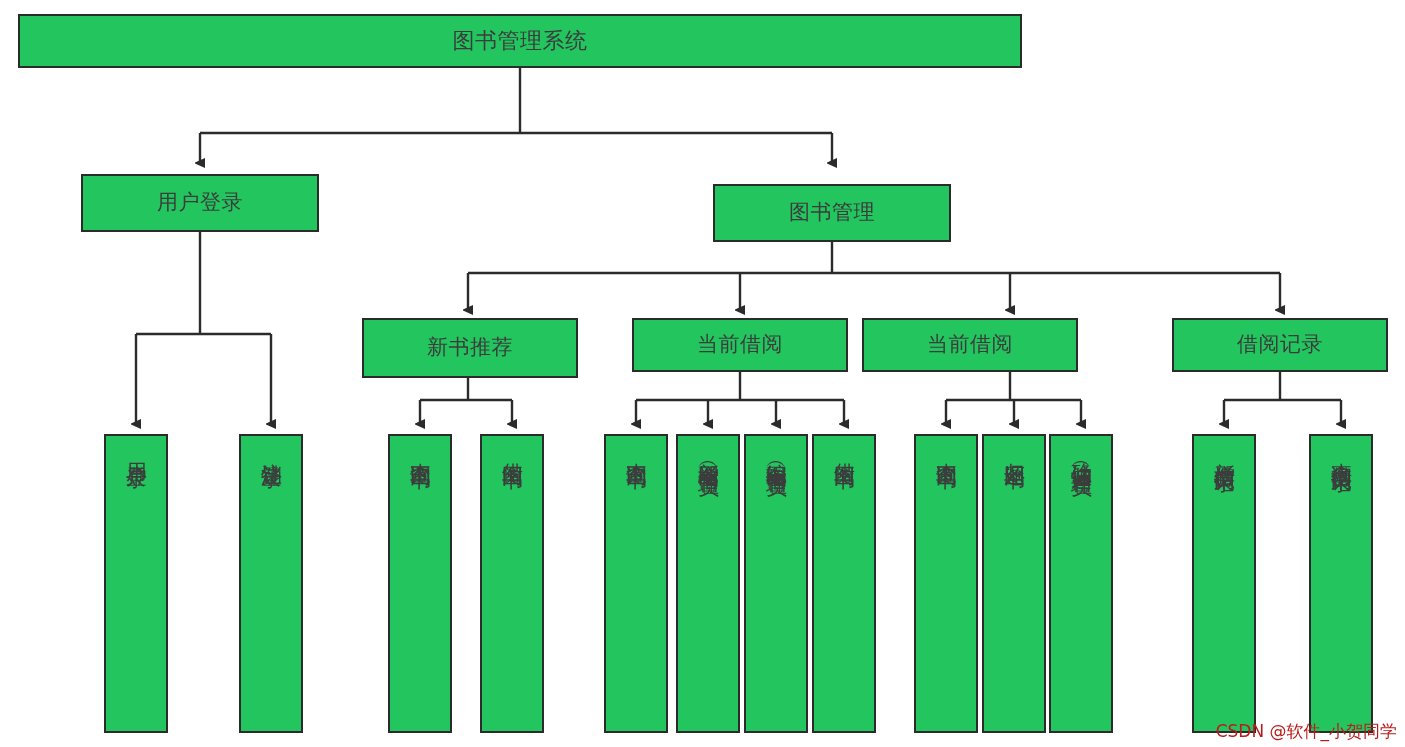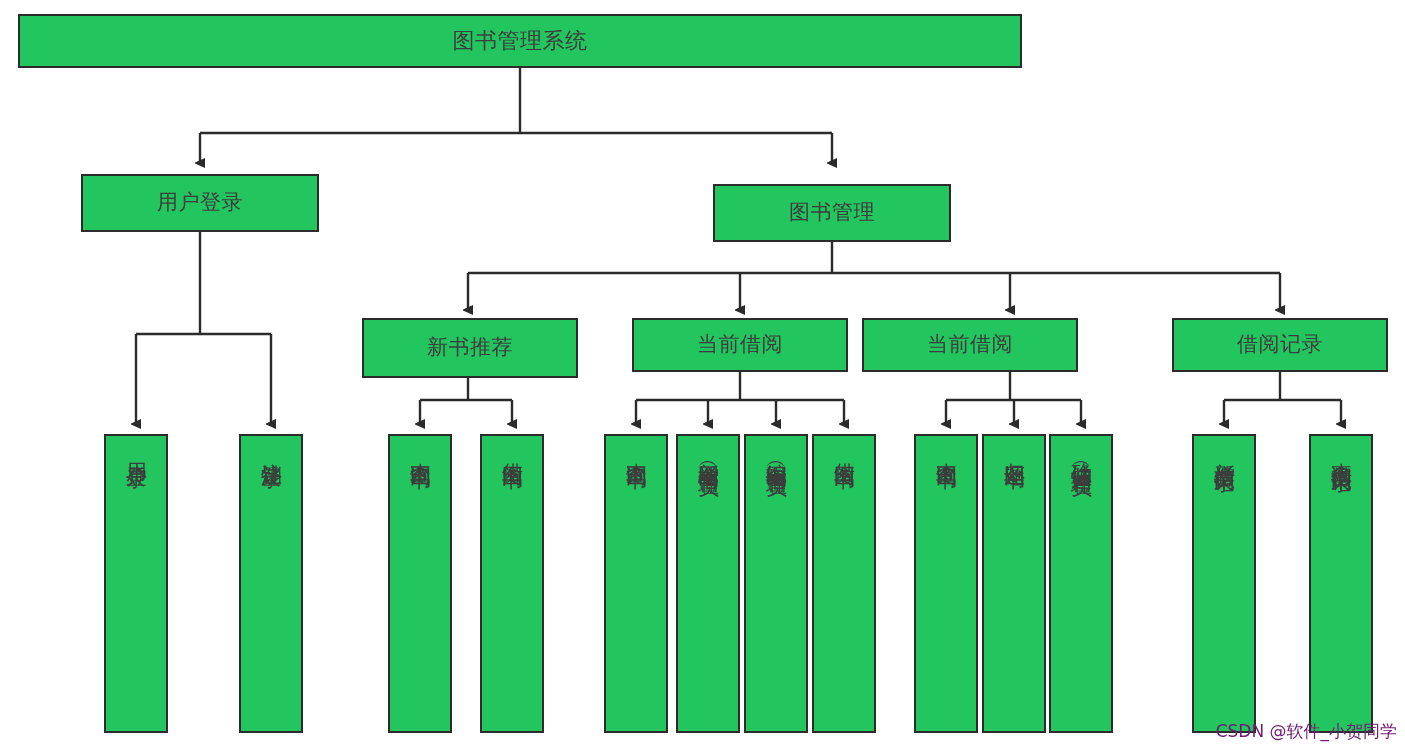--- a/index.html
+++ b/index.html
@@ -63,21 +63,21 @@
     font-size: 21px;
     line-height: 1.0;
     letter-spacing: 2px;
     white-space: nowrap;
   }
   .watermark {
     position: absolute;
     right: 8px;
     bottom: 4px;
     font-size: 17px;
-    color: #701a75;
+    color: #b91c1c;
     white-space: nowrap;
     font-family: "DejaVu Sans", "Liberation Sans", sans-serif;
   }
 </style>
 </head>
 <body>
 
 <div id="diagram-root">
 
   <svg id="edge-layer" viewBox="0 0 1405 747" width="1405" height="747" xmlns="http://www.w3.org/2000/svg">

